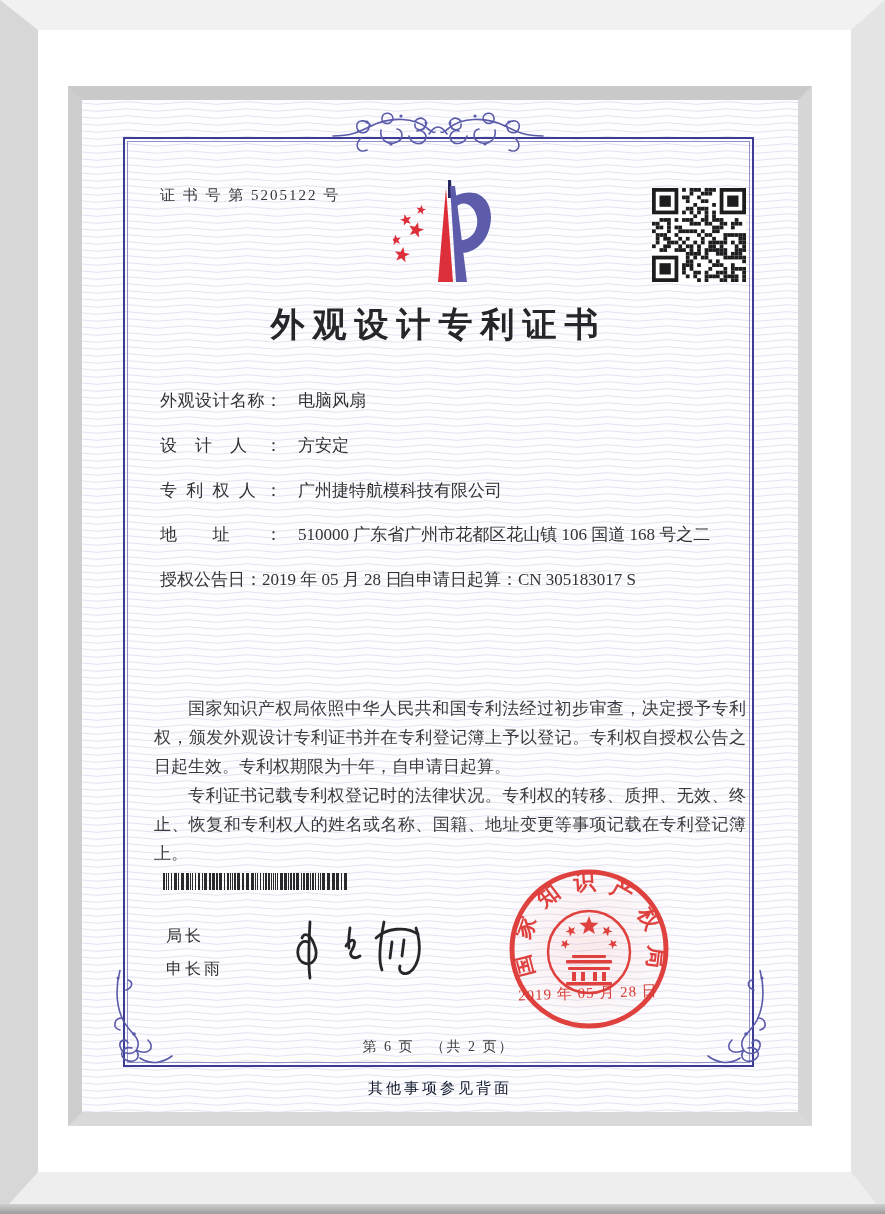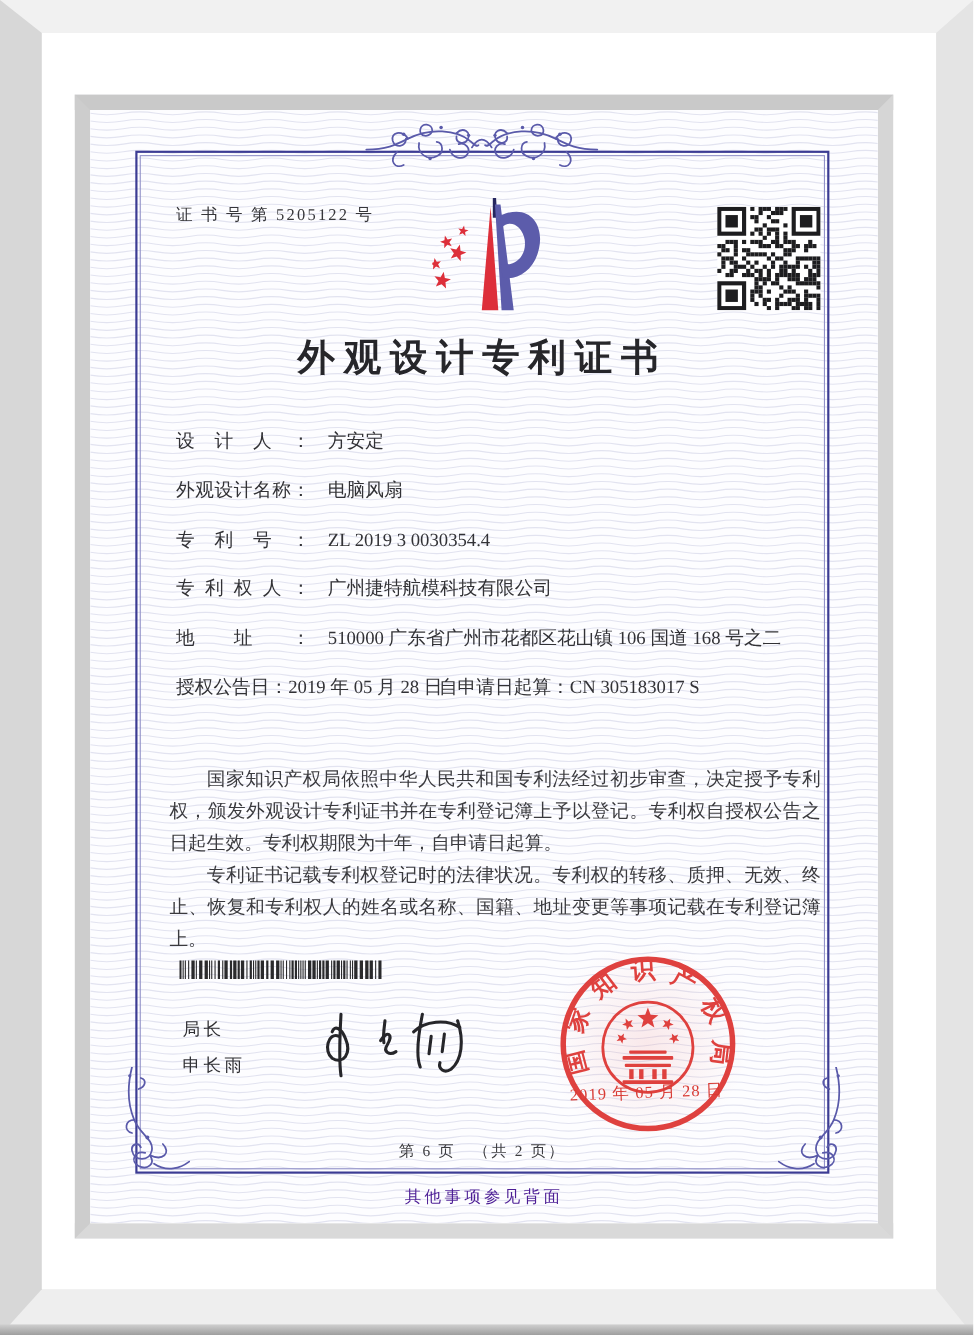--- a/index.html
+++ b/index.html
@@ -45,21 +45,21 @@
   .director div{margin-bottom:12px;}
   .signature{position:absolute;left:198px;top:810px;z-index:4;}
   .seal-blush{position:absolute;left:414px;top:756px;width:184px;height:184px;border-radius:50%;z-index:2;
               background:radial-gradient(circle,rgba(232,130,130,.16),rgba(232,130,130,0) 70%);}
   .seal{position:absolute;left:424px;top:766px;z-index:3;opacity:.93;}
   .seal-date{position:absolute;left:436px;top:884px;z-index:5;color:#d83b35;font-size:15px;
              letter-spacing:1px;transform:rotate(-2deg);white-space:nowrap;}
   .page-info{position:absolute;left:41px;top:938px;width:631px;text-align:center;z-index:3;
              font-size:14px;color:#3b3b3f;letter-spacing:2px;}
   .back-note{position:absolute;left:0;top:979px;width:716px;text-align:center;z-index:3;
-             font-size:15px;color:#4c1d95;letter-spacing:3px;}
+             font-size:15px;color:#0f172a;letter-spacing:3px;}
   .dec{stroke:#5a5aaa;stroke-width:1.6;fill:none;stroke-linecap:round;}
   .dec-f{fill:#5a5aaa;stroke:none;}
 </style>
 </head>
 <body>
 
 <div class="scene">
   <div class="frame"></div>
   <div class="edge-bottom"></div>
 
@@ -490,23 +490,22 @@
           <rect x="19" y="1" width="5" height="5" fill="#fff"></rect>
           <rect x="20" y="2" width="3" height="3" fill="#1d1d1f"></rect>
           <rect x="0" y="18" width="7" height="7" fill="#1d1d1f"></rect>
           <rect x="1" y="19" width="5" height="5" fill="#fff"></rect>
           <rect x="2" y="20" width="3" height="3" fill="#1d1d1f"></rect>
         </svg>
 
       <div class="title">外观设计专利证书</div>
 
       <div class="rows">
+        <div class="row"><span class="lbl">外观设计名称：</span><span class="val">电脑风扇</span></div>
         <div class="row"><span class="lbl">设计人：</span><span class="val">方安定</span></div>
-        <div class="row"><span class="lbl">外观设计名称：</span><span class="val">电脑风扇</span></div>
-        <div class="row"><span class="lbl">专利号：</span><span class="val">ZL 2019 3 0030354.4</span></div>
         <div class="row"><span class="lbl">专利权人：</span><span class="val">广州捷特航模科技有限公司</span></div>
         <div class="row"><span class="lbl">地址：</span><span class="val">510000 广东省广州市花都区花山镇 106 国道 168 号之二</span></div>
         <div class="row row-grant">
           <span class="pair1"><span>授权公告日：</span><span>2019 年 05 月 28 日</span></span>
           <span><span>自申请日起算：</span><span>CN 305183017 S</span></span>
         </div>
       </div>
 
       <div class="paras">
         <p>国家知识产权局依照中华人民共和国专利法经过初步审查，决定授予专利权，颁发外观设计专利证书并在专利登记簿上予以登记。专利权自授权公告之日起生效。专利权期限为十年，自申请日起算。</p>

